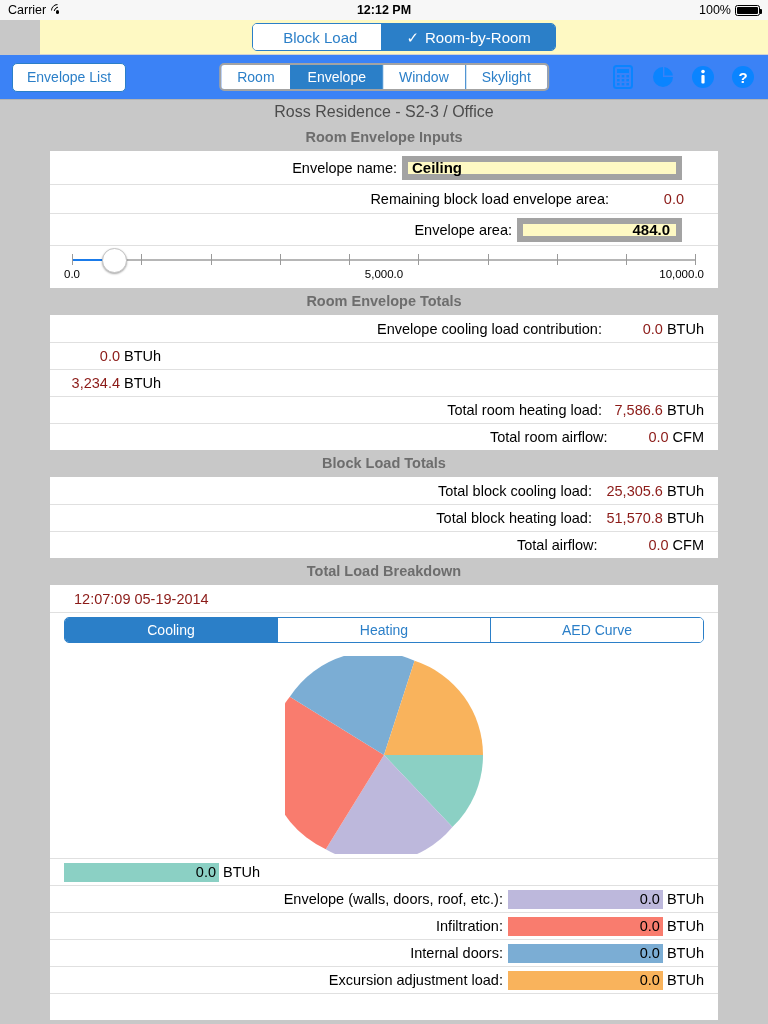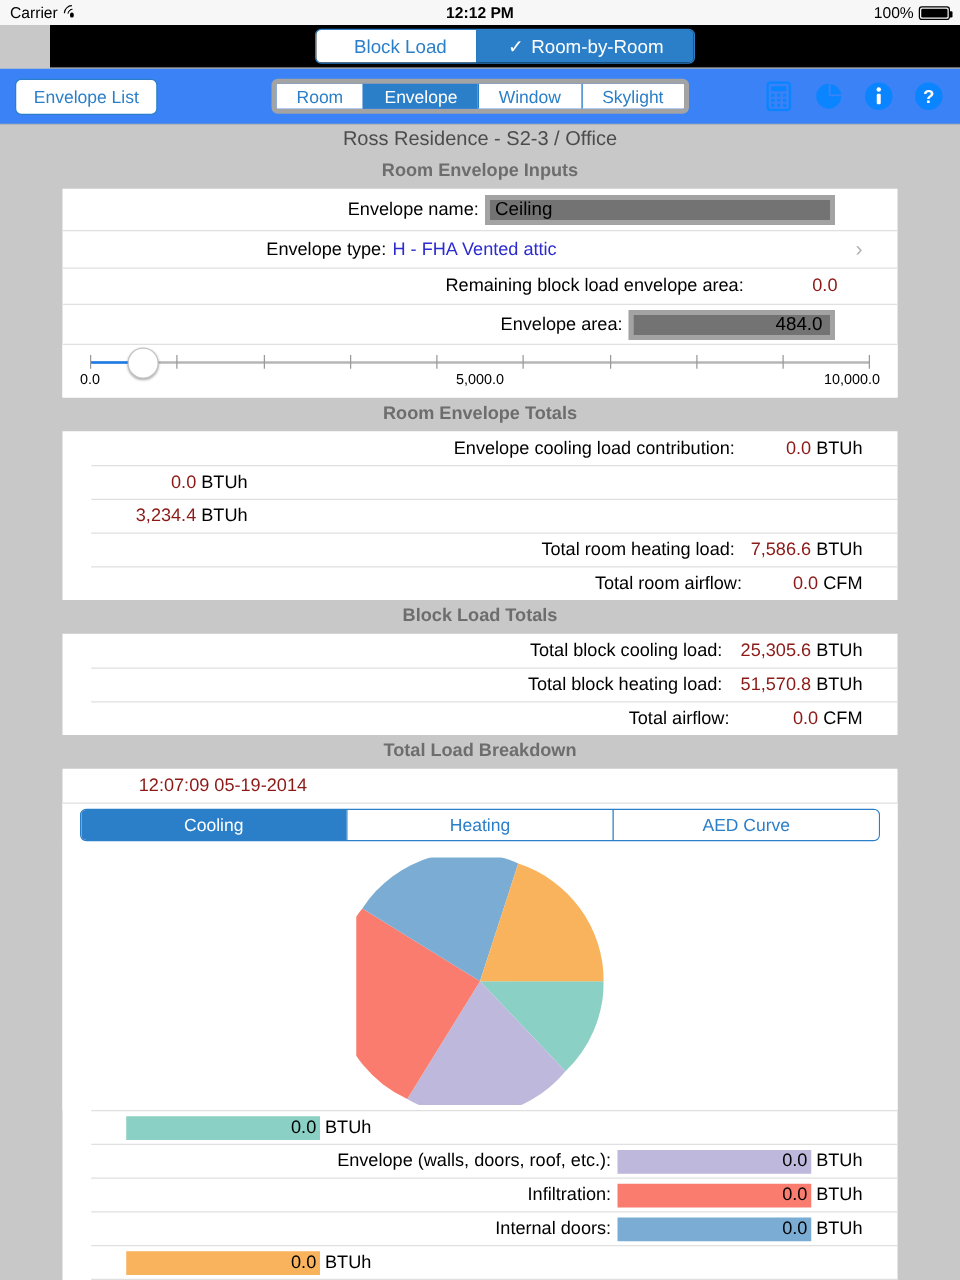--- a/index.html
+++ b/index.html
@@ -35,21 +35,21 @@
     position: absolute; left: 0; right: 0; text-align: center;
     font-size: 12.5px; font-weight: bold; pointer-events: none;
   }
   .sb-right { margin-left: auto; display: flex; align-items: center; gap: 4px; z-index: 2; }
   .batt { display: inline-block; width: 25px; height: 11px; border: 1px solid #000; border-radius: 2.5px; position: relative; }
   .batt::after { content: ""; position: absolute; right: -3px; top: 3px; width: 2px; height: 5px; background: #000; border-radius: 0 1px 1px 0; }
   .batt span { position: absolute; left: 1px; top: 1px; bottom: 1px; width: 21px; background: #000; border-radius: 1px; }
 
   
   .navbar1 {
-    height: 35px; background: #000000;
+    height: 35px; background: #fef9c3;
     display: flex; align-items: center; justify-content: center;
     border-bottom: 1px solid #d2d2d2;
     margin-left: 40px;
   }
   .seg { display: flex; border: 1px solid #2b7fc8; border-radius: 5px; overflow: hidden; height: 28px; }
   .seg-item {
     display: flex; align-items: center; justify-content: center; gap: 6px;
     font-size: 15px; color: #2b7fc8; background: #fff;
     padding: 0 24px; cursor: pointer; white-space: nowrap;
   }
@@ -62,52 +62,52 @@
     display: flex; align-items: center; position: relative;
     border-bottom: 1px solid #b4b4b4;
     padding: 0 12px;
   }
   .btn-outline {
     border: 1px solid #2b7fc8; border-radius: 5px; background: #fff;
     color: #2b7fc8; font-size: 14px; height: 29px; padding: 0 14px;
     display: flex; align-items: center; cursor: pointer;
   }
   .seg2 { position: absolute; left: 50%; transform: translateX(-50%); display: flex;
-          border: 4px solid #a3a3a3; border-radius: 5px; overflow: hidden; height: 28px; }
+          border: 2px solid #a3a3a3; border-radius: 5px; overflow: hidden; height: 28px; }
   .seg2 .seg-item { padding: 0 16px; font-size: 14px; }
   .icons { margin-left: auto; display: flex; align-items: center; gap: 14px; }
   .icon-btn { width: 26px; height: 26px; cursor: pointer; display: flex; align-items: center; justify-content: center; }
 
   
   .page-title {
     height: 24px; display: flex; align-items: center; justify-content: center;
     font-size: 16px; color: #4c4c4c; background: #c8c8c8;
   }
 
   
   .content { background: #c8c8c8; padding: 0 0 2px 0; }
   .section-head {
     text-align: center; font-size: 14.5px; color: #6d6d6d; font-weight: bold;
     padding: 5px 0 6px 0;
   }
   .card { background: #fff; margin: 0 50px; }
   .row {
     display: flex; align-items: center; min-height: 27px;
-    padding: 0 28px; border-top: 1px solid #e0e0e0;
+    padding: 0 14px; border-top: 1px solid #e0e0e0;
     font-size: 14.5px;
   }
   .row:first-child { border-top: none; }
   .row .lbl { flex: 1; text-align: right; color: #000; padding-right: 5px; }
   .row .val { color: #8b1a17; text-align: right; min-width: 56px; }
   .row .unit { color: #000; padding-left: 4px; }
-  .row.h { height: 27px; margin-left: 23px; }
+  .row.h { height: 27px; }
 
   .input-box {
-    border: 4px solid #a3a3a3; background: #737373; height: 24px;
-    display: flex; align-items: center; font-size: 15px; color: #000;
+    border: 6px solid #a3a3a3; background: #fef9c3; height: 24px;
+    display: flex; align-items: center; font-size: 15px; color: #000; font-weight: bold;
   }
   .input-name { width: 280px; padding: 0 4px; }
   .input-area { width: 165px; padding: 0 6px; justify-content: flex-end; }
   .link-val { color: #2b2bd0; font-size: 14.5px; }
   .chev { color: #b0b0b0; font-size: 17px; margin-left: 8px; line-height: 1; }
 
   
   .slider-row { padding: 2px 14px 6px 14px; border-top: 1px solid #e0e0e0; background: #fff; }
   .slider-wrap { position: relative; height: 34px; width: 100%; }
   .track { position: absolute; top: 11px; left: 8px; right: 8px; height: 2px; background: #b6b6b6; }
@@ -225,26 +225,20 @@
 
 <div class="content">
 
   <div class="section-head">Room Envelope Inputs</div>
   <div class="card">
     <div class="row" style="height:33px">
       <div class="lbl">Envelope name:</div>
       <div class="input-box input-name">Ceiling</div>
       <div style="width:22px"></div>
     </div>
-    <div class="row" style="height:30px">
-      <div class="lbl">Envelope type:</div>
-      <div class="link-val">H - FHA Vented attic</div>
-      <div style="flex:1"></div>
-      <div class="chev">›</div>
-    </div>
     <div class="row" style="height:29px">
       <div class="lbl">Remaining block load envelope area:</div>
       <div class="val" style="min-width:70px">0.0</div>
       <div style="width:20px"></div>
     </div>
     <div class="row" style="height:32px">
       <div class="lbl">Envelope area:</div>
       <div class="input-box input-area">484.0</div>
       <div style="width:22px"></div>
     </div>
@@ -366,20 +360,21 @@
       <div class="unit">BTUh</div>
     </div>
     <div class="row h">
       <div class="lbl">Internal doors:</div>
       <div class="barcell" id="bar3" style="background: rgb(123, 173, 212);">
           <span>0.0</span>
         </div>
       <div class="unit">BTUh</div>
     </div>
     <div class="row h">
+      <div class="lbl">Excursion adjustment load:</div>
       <div class="barcell" id="bar4" style="background: rgb(249, 179, 92);">
           <span>0.0</span>
         </div>
       <div class="unit">BTUh</div>
     </div>
     <div class="row h">
       
       
       
     </div>

